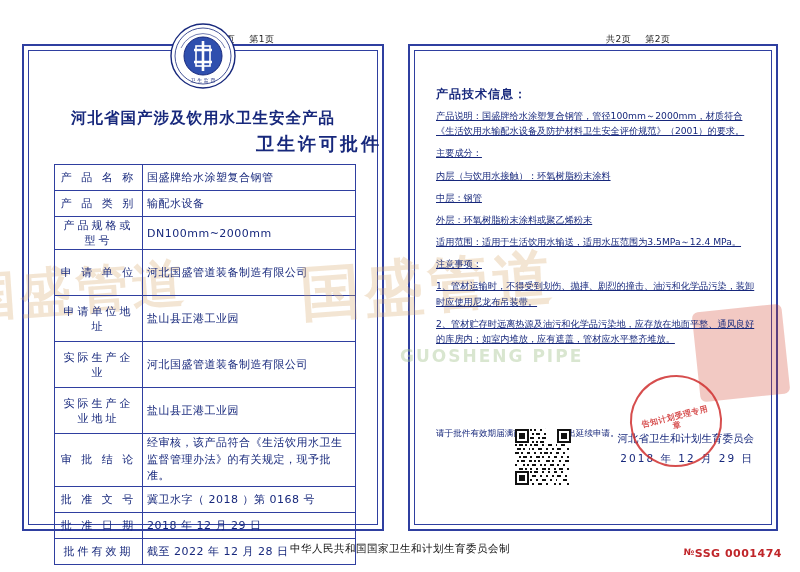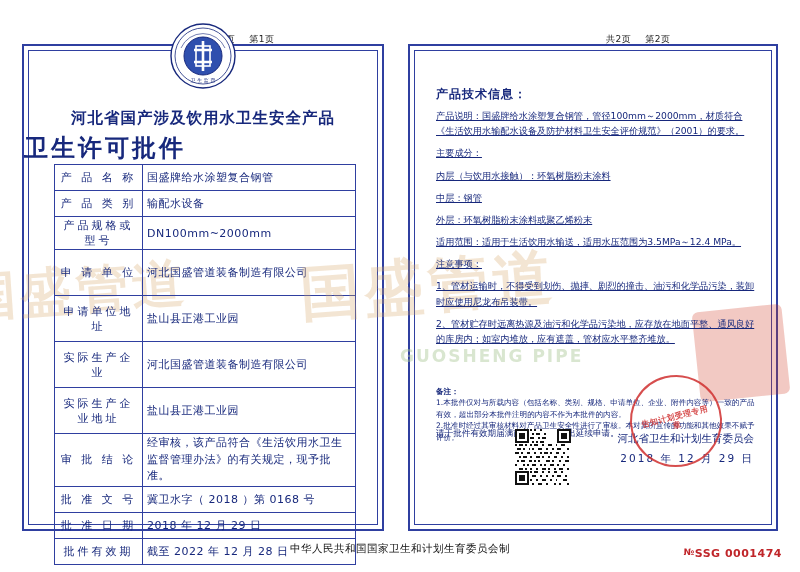--- a/index.html
+++ b/index.html
@@ -41,22 +41,22 @@
   }
   .emblem svg{display:block;}
 
   
   .title-cn{
     position:absolute;left:0;right:0;top:62px;text-align:center;
     font-family:Liberation Mono, monospace;
     font-size:15.5px;font-weight:bold;color:#17287c;letter-spacing:1px;
   }
   .title-cn2{
-    position:absolute;left:0;right:0;top:86px;text-align:left;
-    font-size:24px;font-weight:bold;color:#17287c;letter-spacing:3px;
+    position:absolute;left:0;right:0;top:86px;text-align:right;
+    font-size:18px;font-weight:bold;color:#17287c;letter-spacing:3px;
   }
 
   table.form{
     position:absolute;left:30px;top:118px;width:302px;
     border-collapse:collapse;
     table-layout:fixed;
   }
   table.form td{
     border:1px solid #2f3fa0;
     height:26px;
@@ -251,25 +251,20 @@
       <p>主要成分：</p>
       <p>内层（与饮用水接触）：环氧树脂粉末涂料</p>
       <p>中层：钢管</p>
       <p>外层：环氧树脂粉末涂料或聚乙烯粉末</p>
       <p>适用范围：适用于生活饮用水输送，适用水压范围为3.5MPa～12.4 MPa。</p>
       <p>注意事项：</p>
       <p>1、管材运输时，不得受到划伤、抛摔、剧烈的撞击、油污和化学品污染，装卸时应使用尼龙布吊装带。</p>
       <p>2、管材贮存时远离热源及油污和化学品污染地，应存放在地面平整、通风良好的库房内；如室内堆放，应有遮盖，管材应水平整齐堆放。</p>
     </div>
 
-    <div class="rt-note">
-      <span class="nb">备注：</span>
-      <div>1.本批件仅对与所载内容（包括名称、类别、规格、申请单位、企业、附件内容等）一致的产品有效，超出部分本批件注明的内容不作为本批件的内容。</div>
-      <div>2.批准时经过其审核材料对产品卫生安全性进行了审核。本对其所宜传的功能和其他效果不赋予评价。</div>
-    </div>
 
     <div class="rt-extend">请于批件有效期届满前30日之前提出延续申请。</div>
 
     <div class="qr">
       <svg width="56" height="56" viewBox="0 0 29 29" shape-rendering="crispEdges">
         <rect width="29" height="29" fill="#fff"></rect>
         <g fill="#111">
           <rect x="0" y="0" width="7" height="1"></rect>
             <rect x="0" y="6" width="7" height="1"></rect>
           <rect x="0" y="0" width="1" height="7"></rect>

